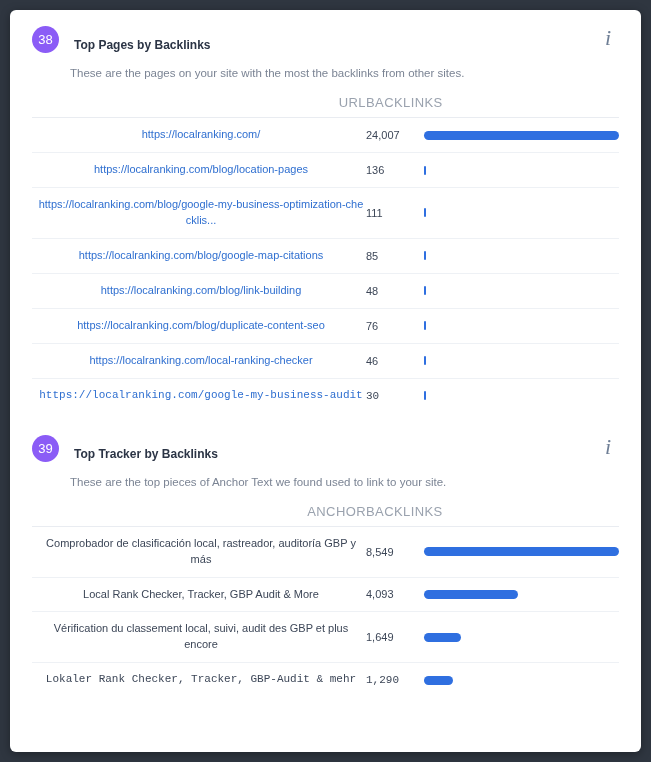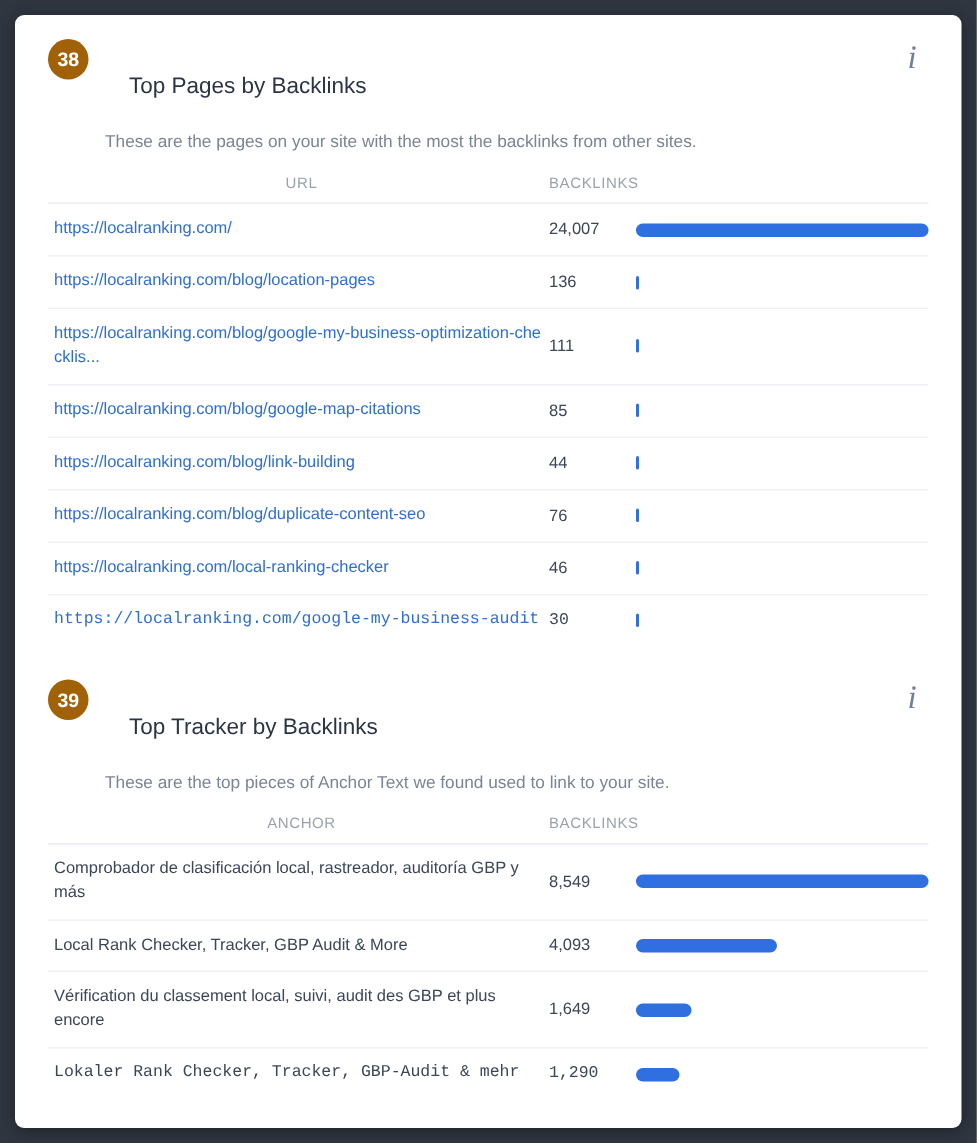--- a/index.html
+++ b/index.html
@@ -32,35 +32,35 @@
     padding-left: 38px;
     padding-top: 18px;
   }
   .badge {
     position: absolute;
     left: 0;
     top: 16px;
     width: 27px;
     height: 27px;
     border-radius: 50%;
-    background: #a16207;
+    background: #8b5cf6;
     color: #ffffff;
     font-size: 13px;
-    font-weight: bold;
+    font-weight: normal;
     display: flex;
     align-items: center;
     justify-content: center;
     text-align: right;
   }
   .sec-title {
-    font-size: 15px;
-    font-weight: normal;
+    font-size: 12px;
+    font-weight: bold;
     color: #2b3445;
     line-height: 27px;
-    margin: 16px;
+    margin: 4px;
   }
   .sec-sub {
     font-size: 11.5px;
     color: #7b8494;
     margin: 6px 0 0 0;
     line-height: 1.4;
   }
   .info-icon {
     position: absolute;
     right: 0;
@@ -75,36 +75,36 @@
     line-height: 24px;
     cursor: pointer;
   }
   table.tbl {
     width: 100%;
     border-collapse: collapse;
     margin-top: 14px;
     table-layout: fixed;
   }
   table.tbl th {
-    font-size: 10px;
+    font-size: 13px;
     color: #9aa2ae;
     font-weight: normal;
     letter-spacing: 0.4px;
-    text-align: center;
+    text-align: right;
     padding: 0 0 7px 0;
     border-bottom: 1px solid #e9ecf1;
   }
   table.tbl td {
     font-size: 11px;
     color: #3c4657;
     padding: 9px 0 9px 0;
     border-bottom: 1px solid #eef1f5;
     vertical-align: middle;
   }
-  .col-url { width: 330px; padding-left: 4px !important; }
+  .col-url { width: 330px; padding-left: 4px !important; text-align: center; }
   .col-num { width: 58px; }
   .col-bar { width: auto; }
   th.col-url { padding-left: 4px !important; }
   .url-link {
     color: #2f6fd0;
     text-decoration: none;
     word-break: break-all;
     line-height: 1.45;
     cursor: pointer;
   }
@@ -174,21 +174,21 @@
         </tr>
         <tr>
           <td class="col-url"><a class="url-link">https://localranking.com/blog/google-map-citations</a></td>
           <td class="col-num"><span class="num">85</span></td>
           <td class="col-bar bar-wrap">
               <div class="bar" style="width:2px"></div>
             </td>
         </tr>
         <tr>
           <td class="col-url"><a class="url-link">https://localranking.com/blog/link-building</a></td>
-          <td class="col-num"><span class="num">44</span></td>
+          <td class="col-num"><span class="num">48</span></td>
           <td class="col-bar bar-wrap">
               <div class="bar" style="width:2px"></div>
             </td>
         </tr>
         <tr>
           <td class="col-url"><a class="url-link">https://localranking.com/blog/duplicate-content-seo</a></td>
           <td class="col-num"><span class="num">76</span></td>
           <td class="col-bar bar-wrap">
               <div class="bar" style="width:2px"></div>
             </td>

